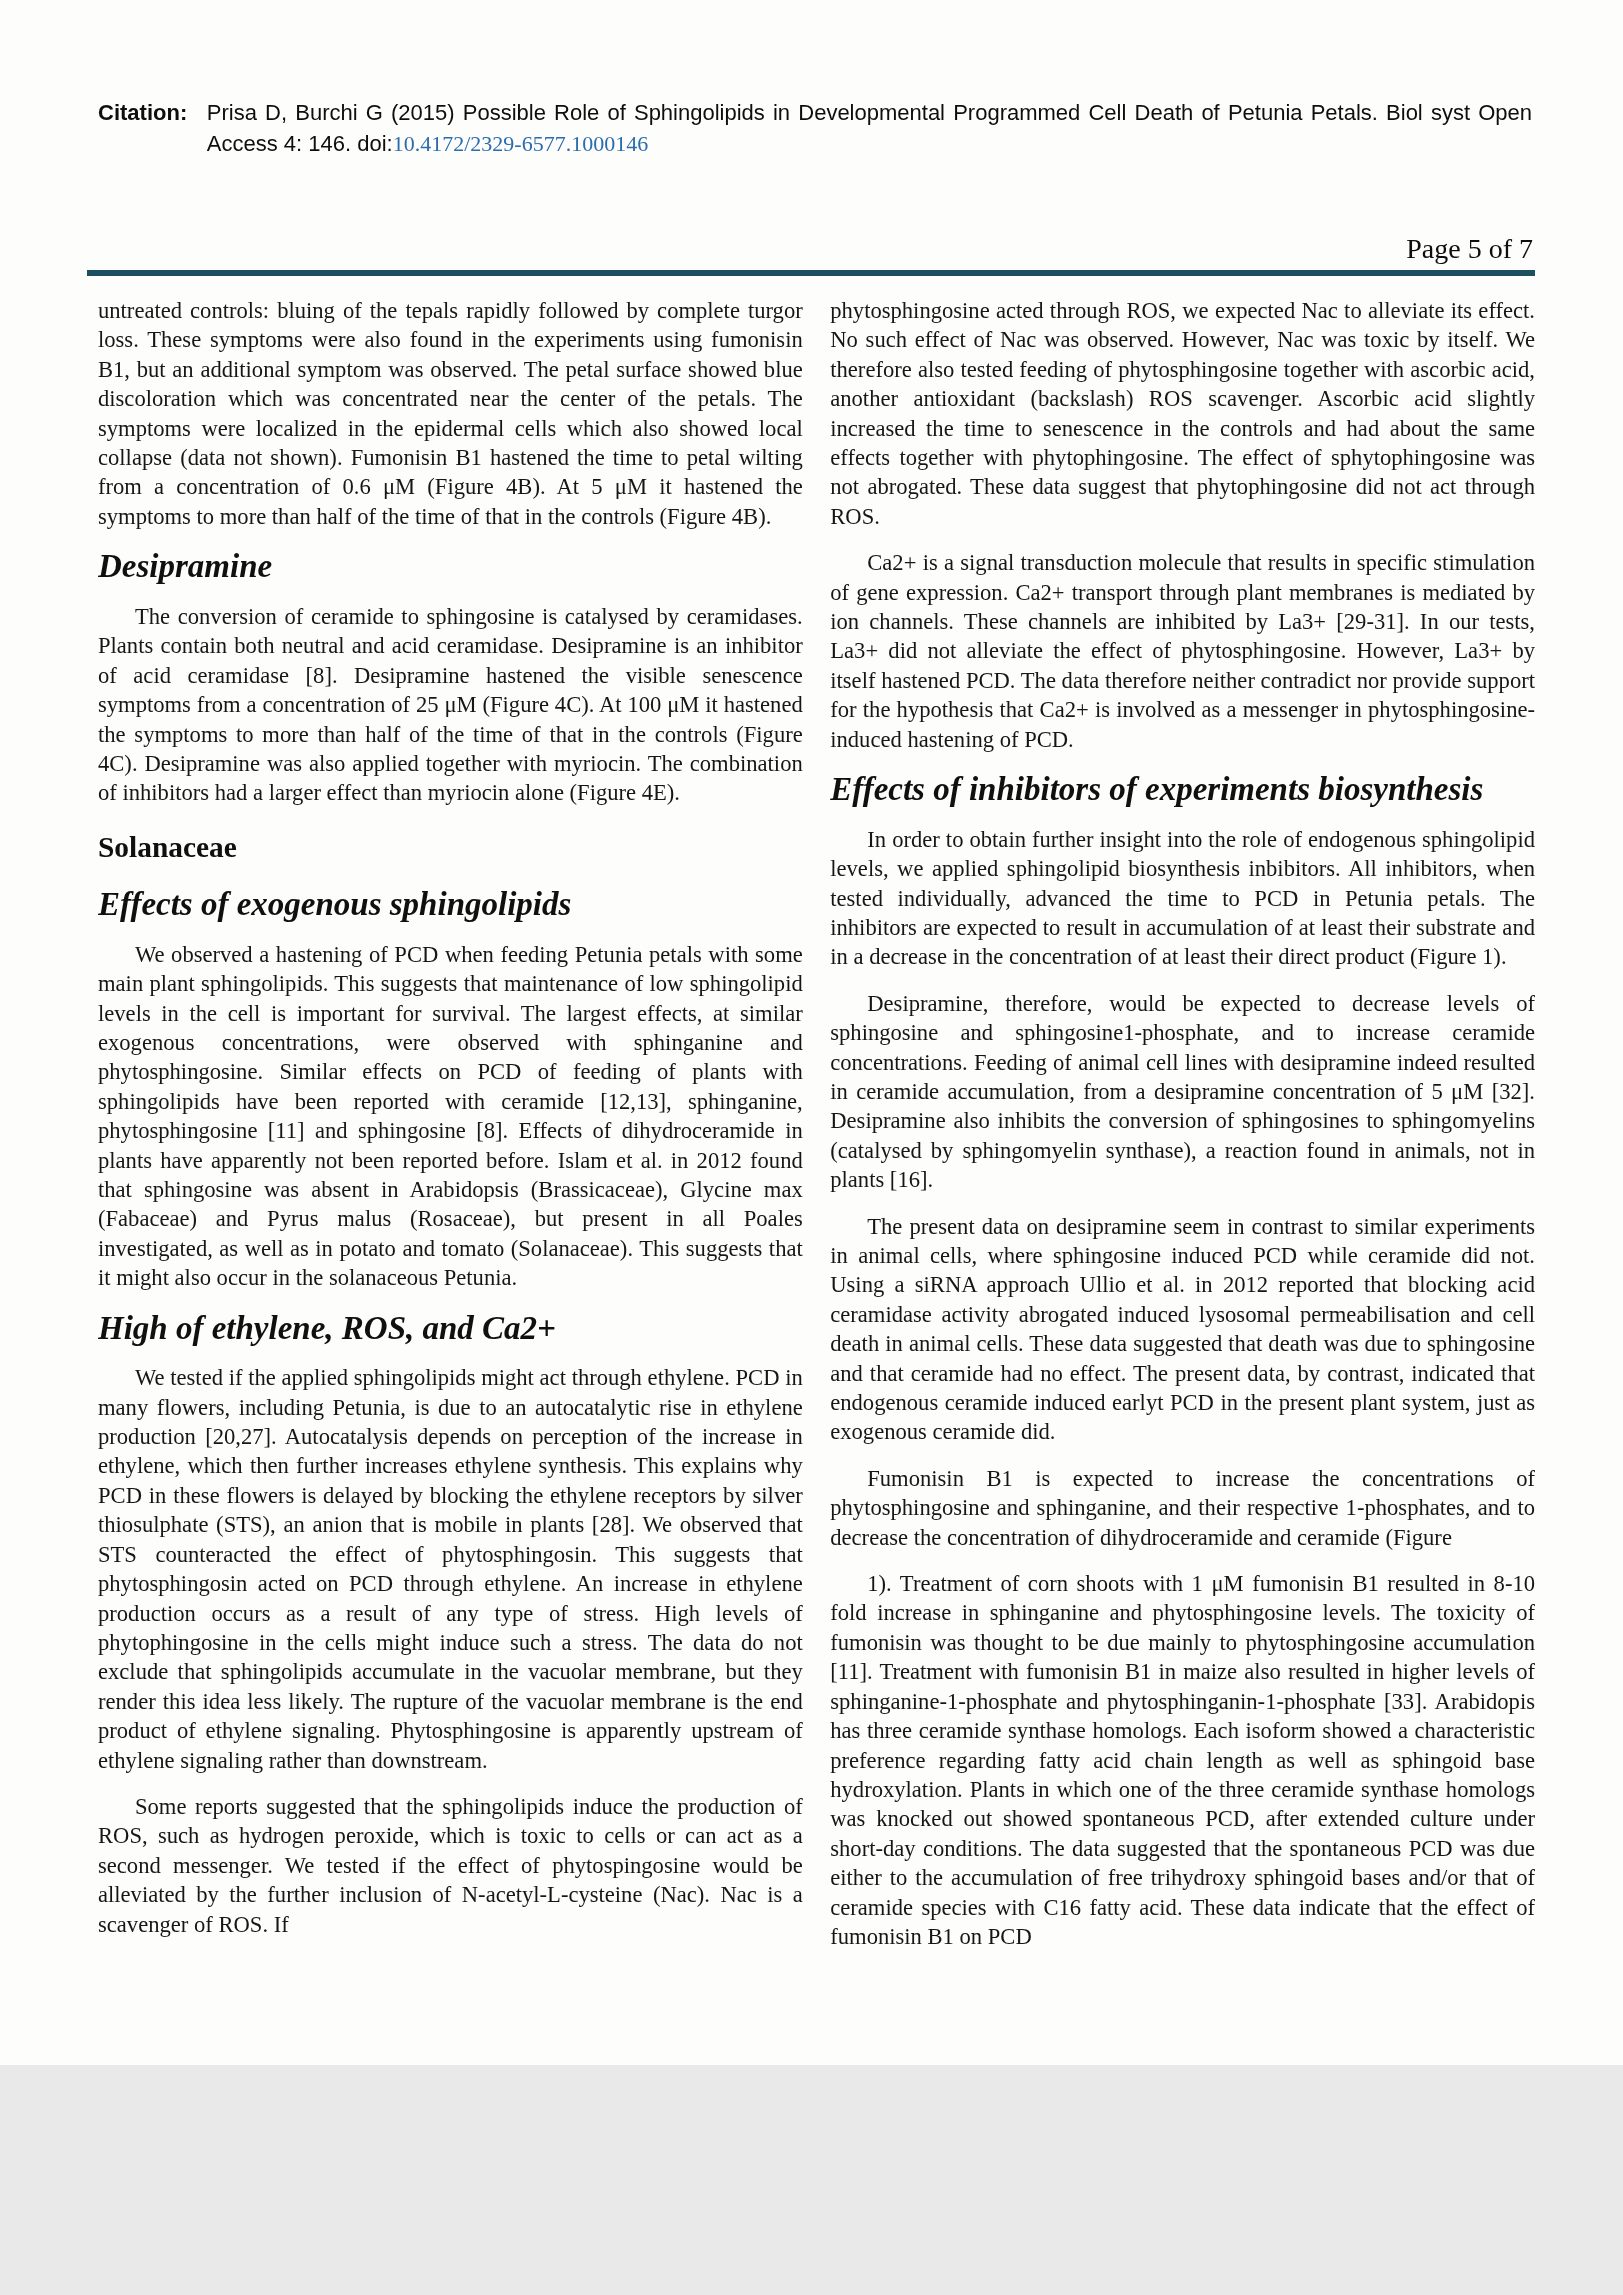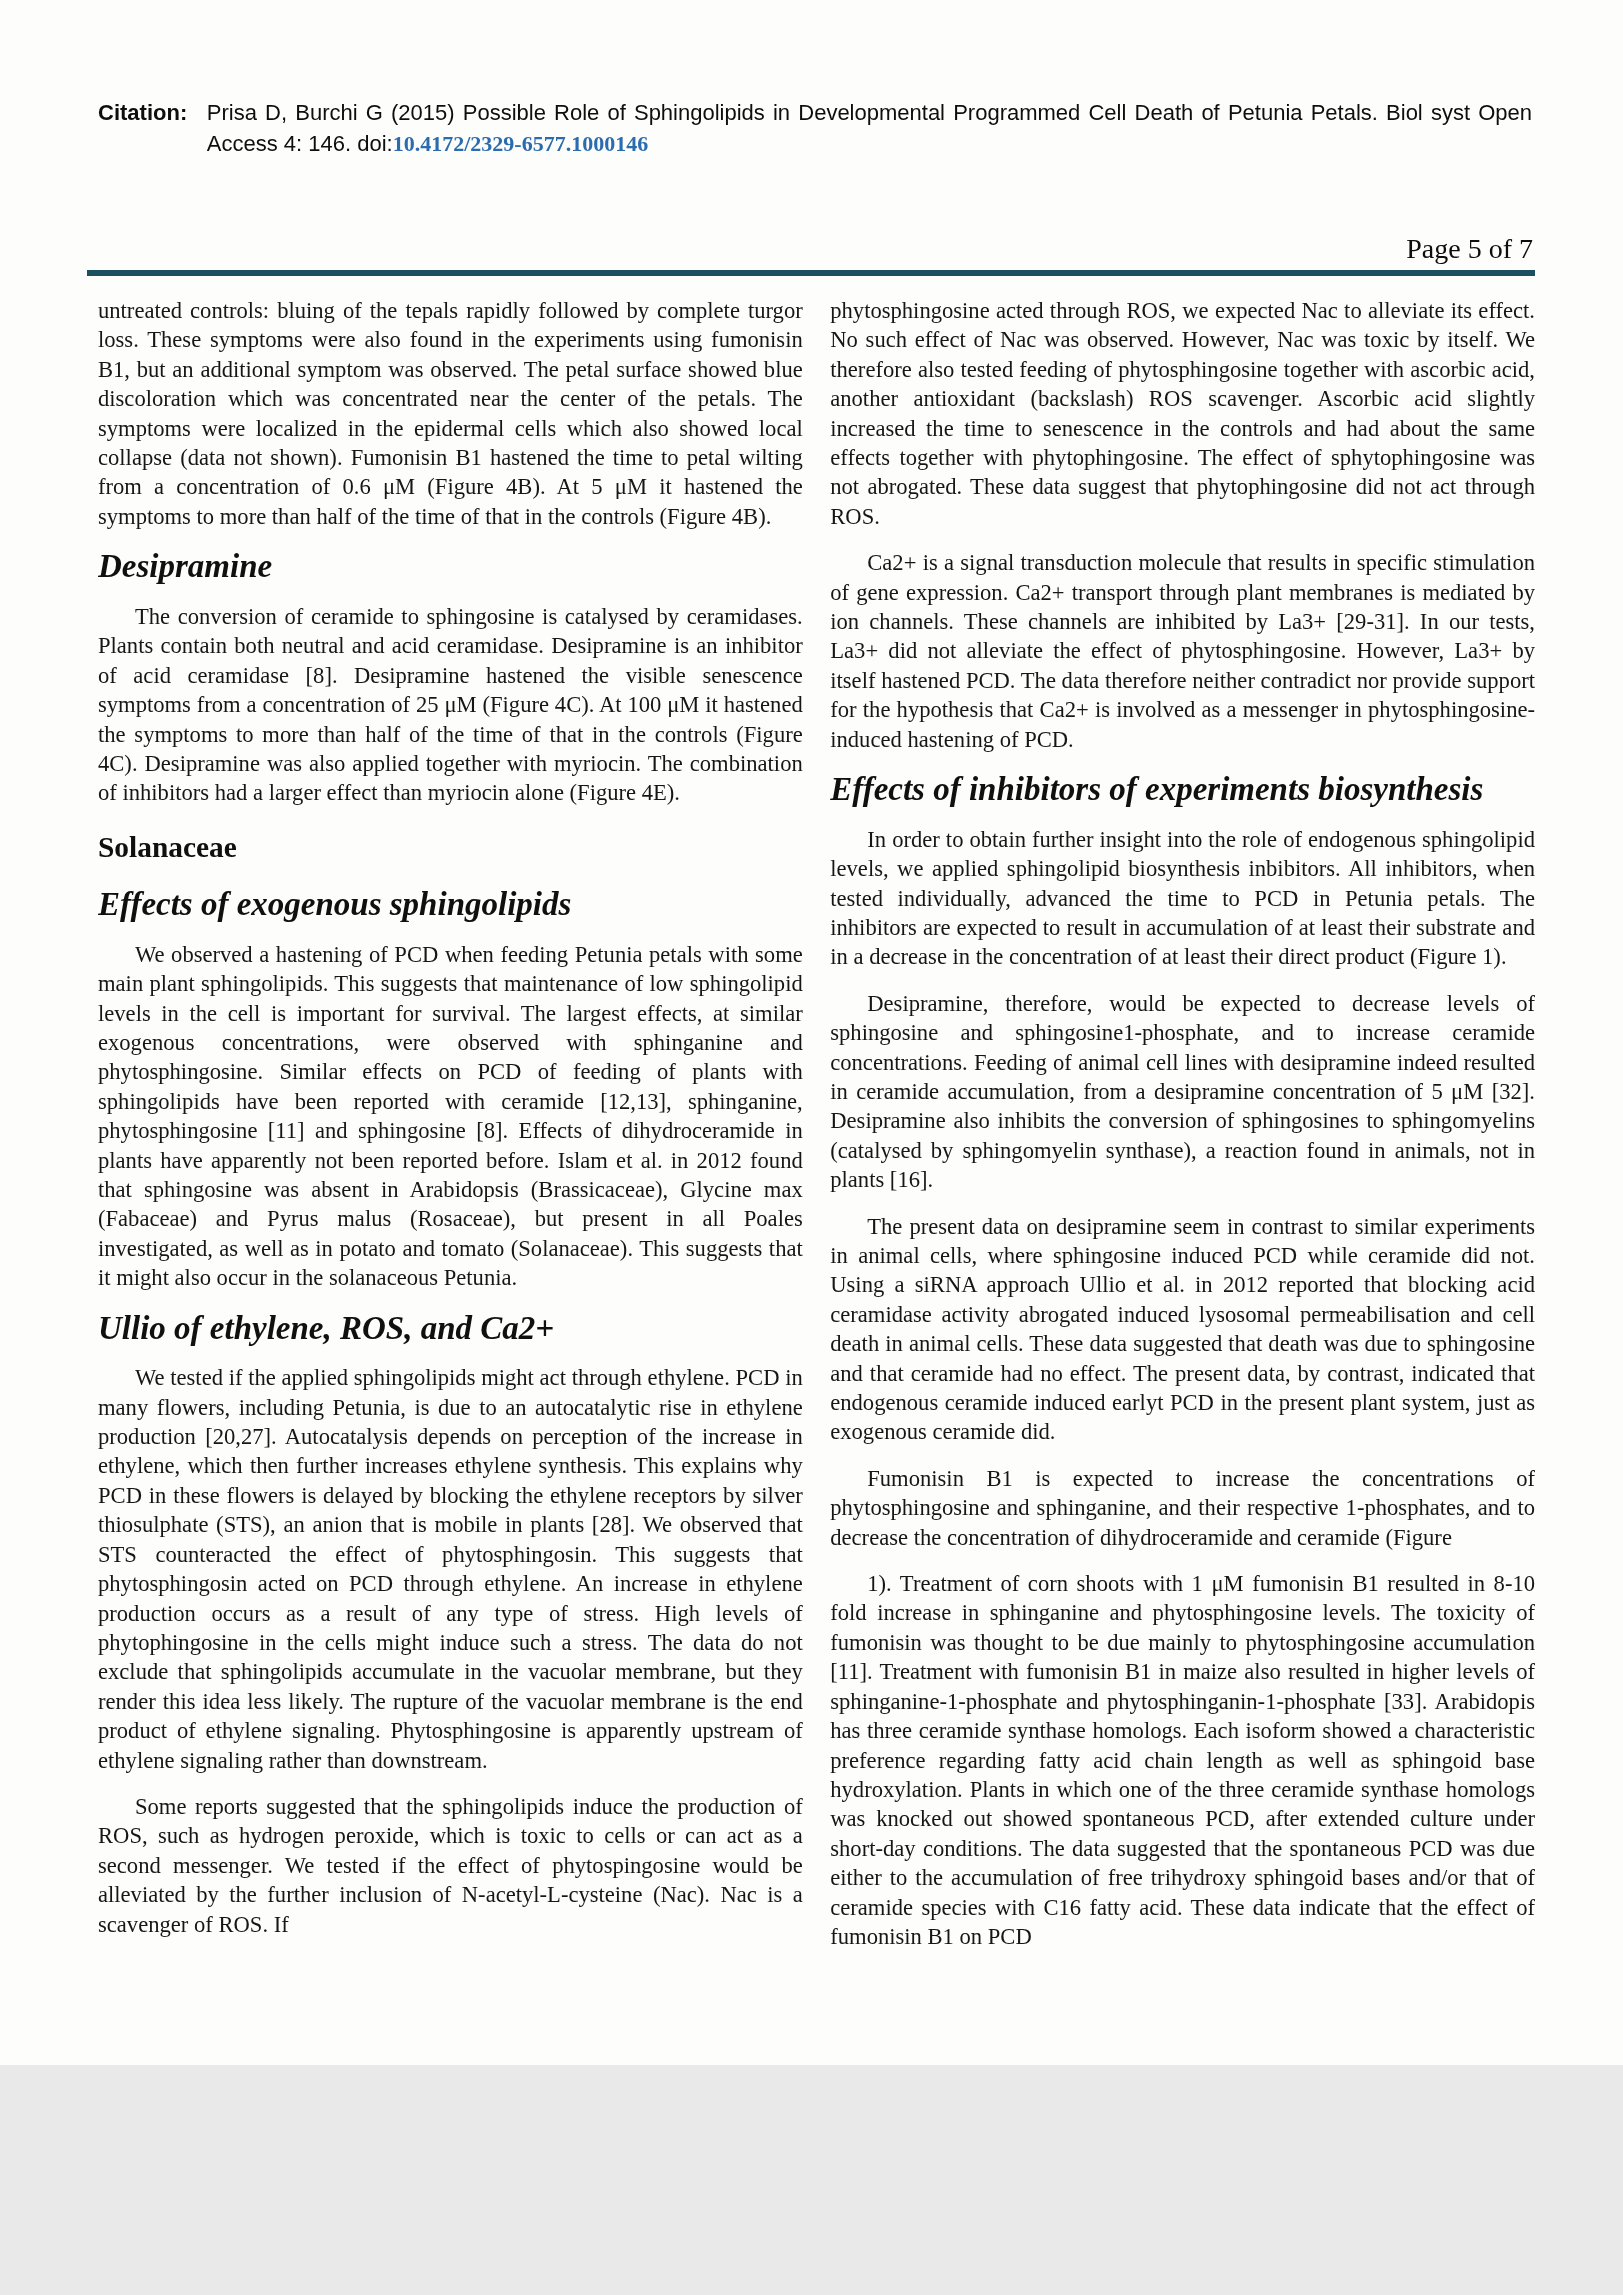--- a/index.html
+++ b/index.html
@@ -23,21 +23,20 @@
     display:flex;gap:19.6px;
     font-family:"Liberation Sans",sans-serif;
     font-size:22px;line-height:1.43;color:#0e0e0e;
   }
   .citation .cit-label{font-weight:bold;white-space:nowrap;flex:0 0 auto;}
   .citation .cit-text{flex:1 1 auto;text-align:justify;}
   .citation .doi-link{
     color:var(--doi-color);
     font-family:"Liberation Serif",serif;
     text-decoration:none;
-    font-weight:bold;
   }
   .page-label{
     position:absolute;right:90px;top:233px;
     font-family:"Liberation Serif",serif;
     font-size:28px;color:#0e0e0e;
   }
   .rule{
     position:absolute;left:87px;width:1448px;
     background:var(--rule-color);
   }
@@ -90,21 +89,21 @@
   <div class="rule header-rule"></div>
 
   <main class="columns">
     <div class="col">
         <p class="noindent">untreated controls: bluing of the tepals rapidly followed by complete turgor loss. These symptoms were also found in the experiments using fumonisin B1, but an additional symptom was observed. The petal surface showed blue discoloration which was concentrated near the center of the petals. The symptoms were localized in the epidermal cells which also showed local collapse (data not shown). Fumonisin B1 hastened the time to petal wilting from a concentration of 0.6 μM (Figure 4B). At 5 μM it hastened the symptoms to more than half of the time of that in the controls (Figure 4B).</p>
         <h3>Desipramine</h3>
         <p>The conversion of ceramide to sphingosine is catalysed by ceramidases. Plants contain both neutral and acid ceramidase. Desipramine is an inhibitor of acid ceramidase [8]. Desipramine hastened the visible senescence symptoms from a concentration of 25 μM (Figure 4C). At 100 μM it hastened the symptoms to more than half of the time of that in the controls (Figure 4C). Desipramine was also applied together with myriocin. The combination of inhibitors had a larger effect than myriocin alone (Figure 4E).</p>
         <h2>Solanaceae</h2>
         <h3>Effects of exogenous sphingolipids</h3>
         <p>We observed a hastening of PCD when feeding Petunia petals with some main plant sphingolipids. This suggests that maintenance of low sphingolipid levels in the cell is important for survival. The largest effects, at similar exogenous concentrations, were observed with sphinganine and phytosphingosine. Similar effects on PCD of feeding of plants with sphingolipids have been reported with ceramide [12,13], sphinganine, phytosphingosine [11] and sphingosine [8]. Effects of dihydroceramide in plants have apparently not been reported before. Islam et al. in 2012 found that sphingosine was absent in Arabidopsis (Brassicaceae), Glycine max (Fabaceae) and Pyrus malus (Rosaceae), but present in all Poales investigated, as well as in potato and tomato (Solanaceae). This suggests that it might also occur in the solanaceous Petunia.</p>
-        <h3>Ullio of ethylene, ROS, and Ca2+</h3>
+        <h3>High of ethylene, ROS, and Ca2+</h3>
         <p>We tested if the applied sphingolipids might act through ethylene. PCD in many flowers, including Petunia, is due to an autocatalytic rise in ethylene production [20,27]. Autocatalysis depends on perception of the increase in ethylene, which then further increases ethylene synthesis. This explains why PCD in these flowers is delayed by blocking the ethylene receptors by silver thiosulphate (STS), an anion that is mobile in plants [28]. We observed that STS counteracted the effect of phytosphingosin. This suggests that phytosphingosin acted on PCD through ethylene. An increase in ethylene production occurs as a result of any type of stress. High levels of phytophingosine in the cells might induce such a stress. The data do not exclude that sphingolipids accumulate in the vacuolar membrane, but they render this idea less likely. The rupture of the vacuolar membrane is the end product of ethylene signaling. Phytosphingosine is apparently upstream of ethylene signaling rather than downstream.</p>
         <p>Some reports suggested that the sphingolipids induce the production of ROS, such as hydrogen peroxide, which is toxic to cells or can act as a second messenger. We tested if the effect of phytospingosine would be alleviated by the further inclusion of N-acetyl-L-cysteine (Nac). Nac is a scavenger of ROS. If</p>
       </div>
     <div class="col">
         <p class="noindent">phytosphingosine acted through ROS, we expected Nac to alleviate its effect. No such effect of Nac was observed. However, Nac was toxic by itself. We therefore also tested feeding of phytosphingosine together with ascorbic acid, another antioxidant (backslash) ROS scavenger. Ascorbic acid slightly increased the time to senescence in the controls and had about the same effects together with phytophingosine. The effect of sphytophingosine was not abrogated. These data suggest that phytophingosine did not act through ROS.</p>
         <p>Ca2+ is a signal transduction molecule that results in specific stimulation of gene expression. Ca2+ transport through plant membranes is mediated by ion channels. These channels are inhibited by La3+ [29-31]. In our tests, La3+ did not alleviate the effect of phytosphingosine. However, La3+ by itself hastened PCD. The data therefore neither contradict nor provide support for the hypothesis that Ca2+ is involved as a messenger in phytosphingosine-induced hastening of PCD.</p>
         <h3>Effects of inhibitors of experiments biosynthesis</h3>
         <p>In order to obtain further insight into the role of endogenous sphingolipid levels, we applied sphingolipid biosynthesis inbibitors. All inhibitors, when tested individually, advanced the time to PCD in Petunia petals. The inhibitors are expected to result in accumulation of at least their substrate and in a decrease in the concentration of at least their direct product (Figure 1).</p>
         <p>Desipramine, therefore, would be expected to decrease levels of sphingosine and sphingosine1-phosphate, and to increase ceramide concentrations. Feeding of animal cell lines with desipramine indeed resulted in ceramide accumulation, from a desipramine concentration of 5 μM [32]. Desipramine also inhibits the conversion of sphingosines to sphingomyelins (catalysed by sphingomyelin synthase), a reaction found in animals, not in plants [16].</p>
         <p>The present data on desipramine seem in contrast to similar experiments in animal cells, where sphingosine induced PCD while ceramide did not. Using a siRNA approach Ullio et al. in 2012 reported that blocking acid ceramidase activity abrogated induced lysosomal permeabilisation and cell death in animal cells. These data suggested that death was due to sphingosine and that ceramide had no effect. The present data, by contrast, indicated that endogenous ceramide induced earlyt PCD in the present plant system, just as exogenous ceramide did.</p>

